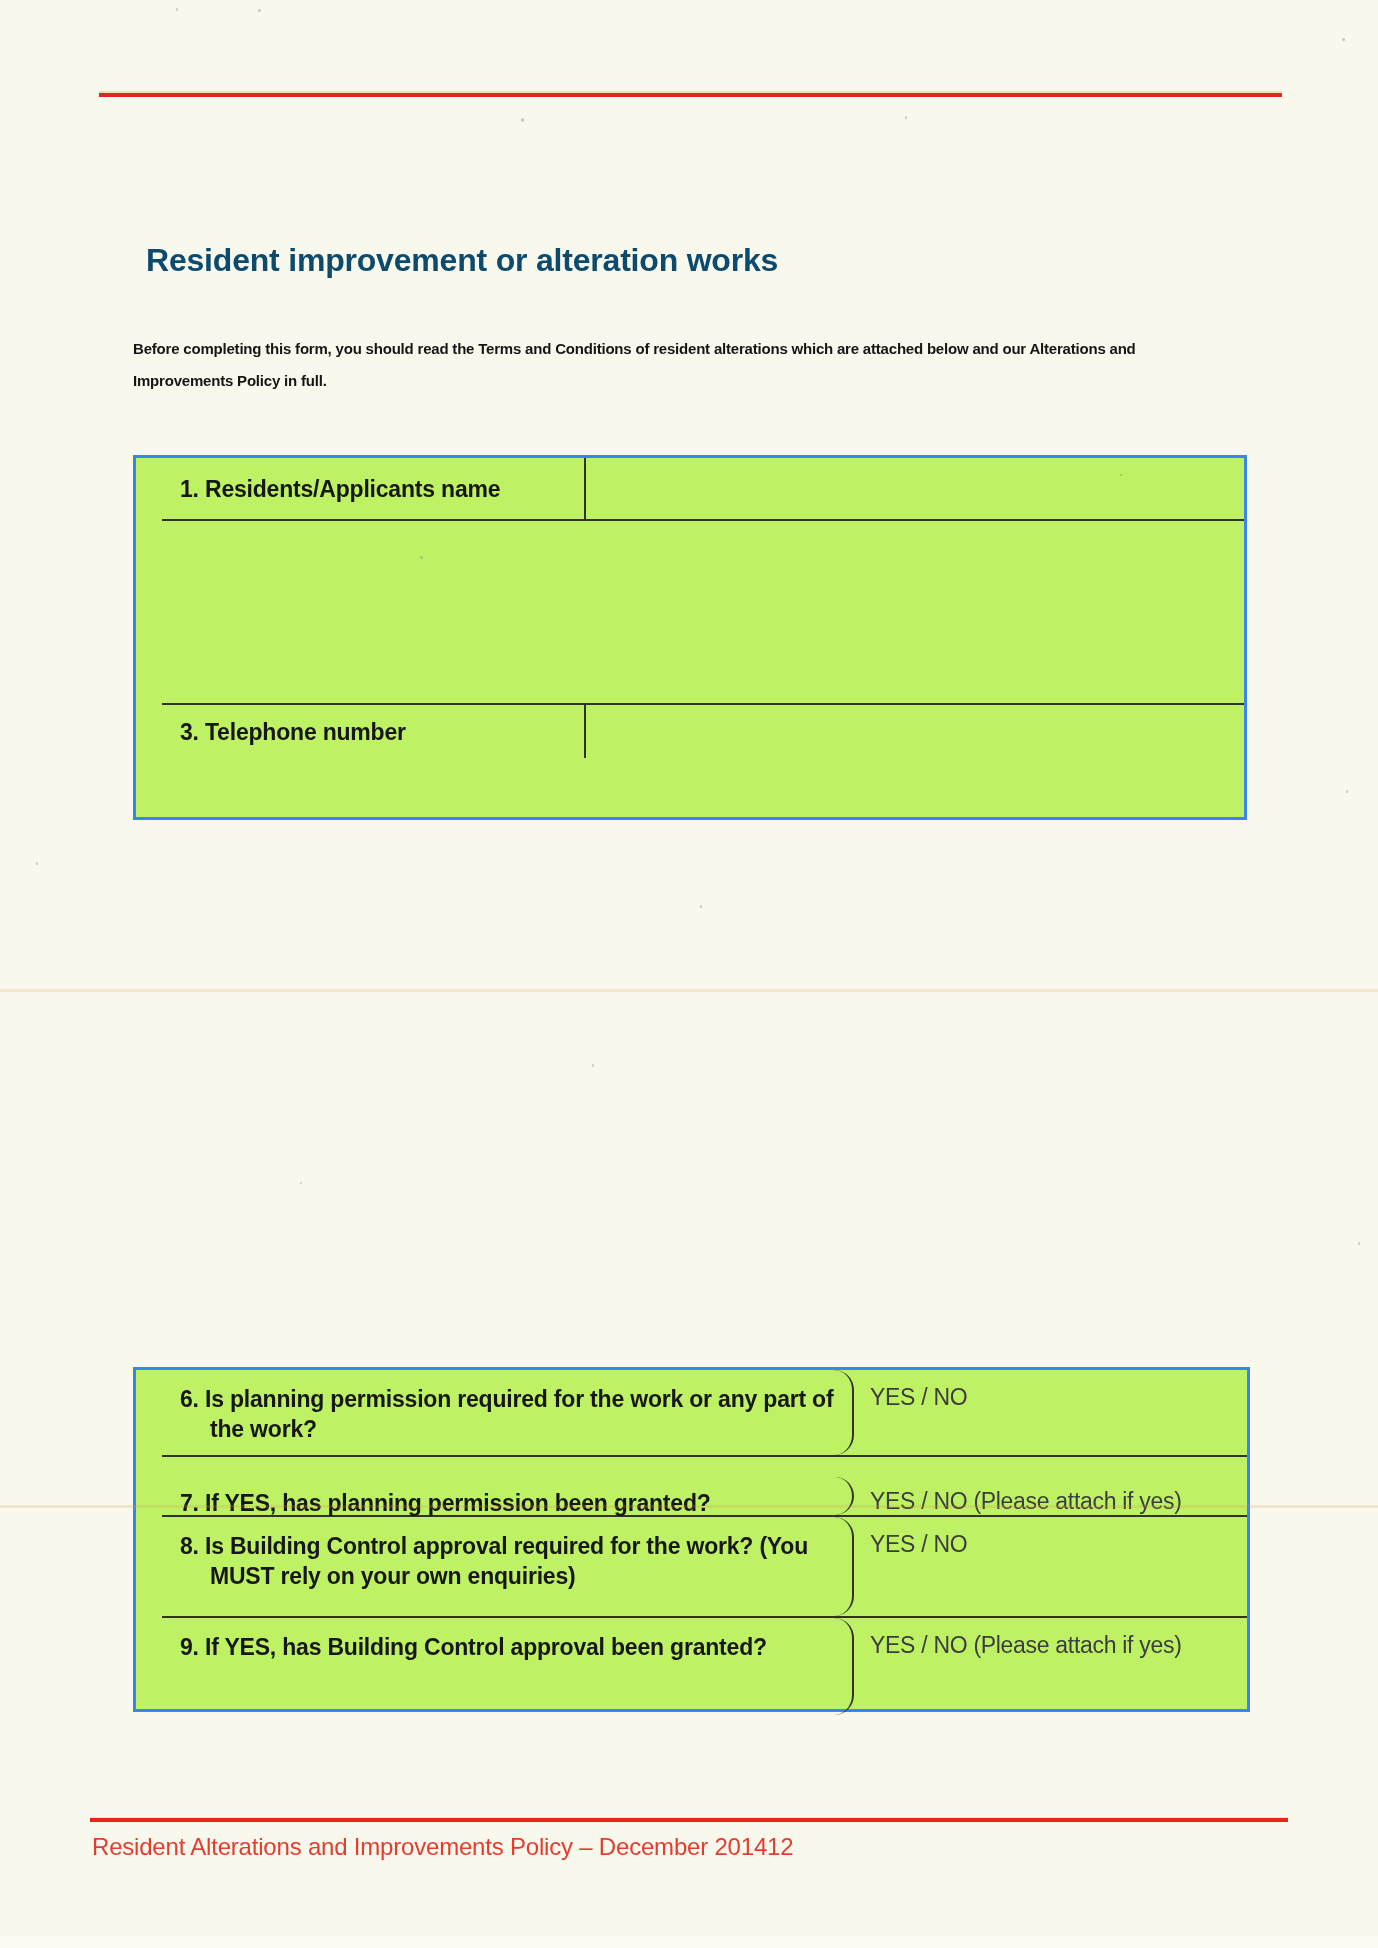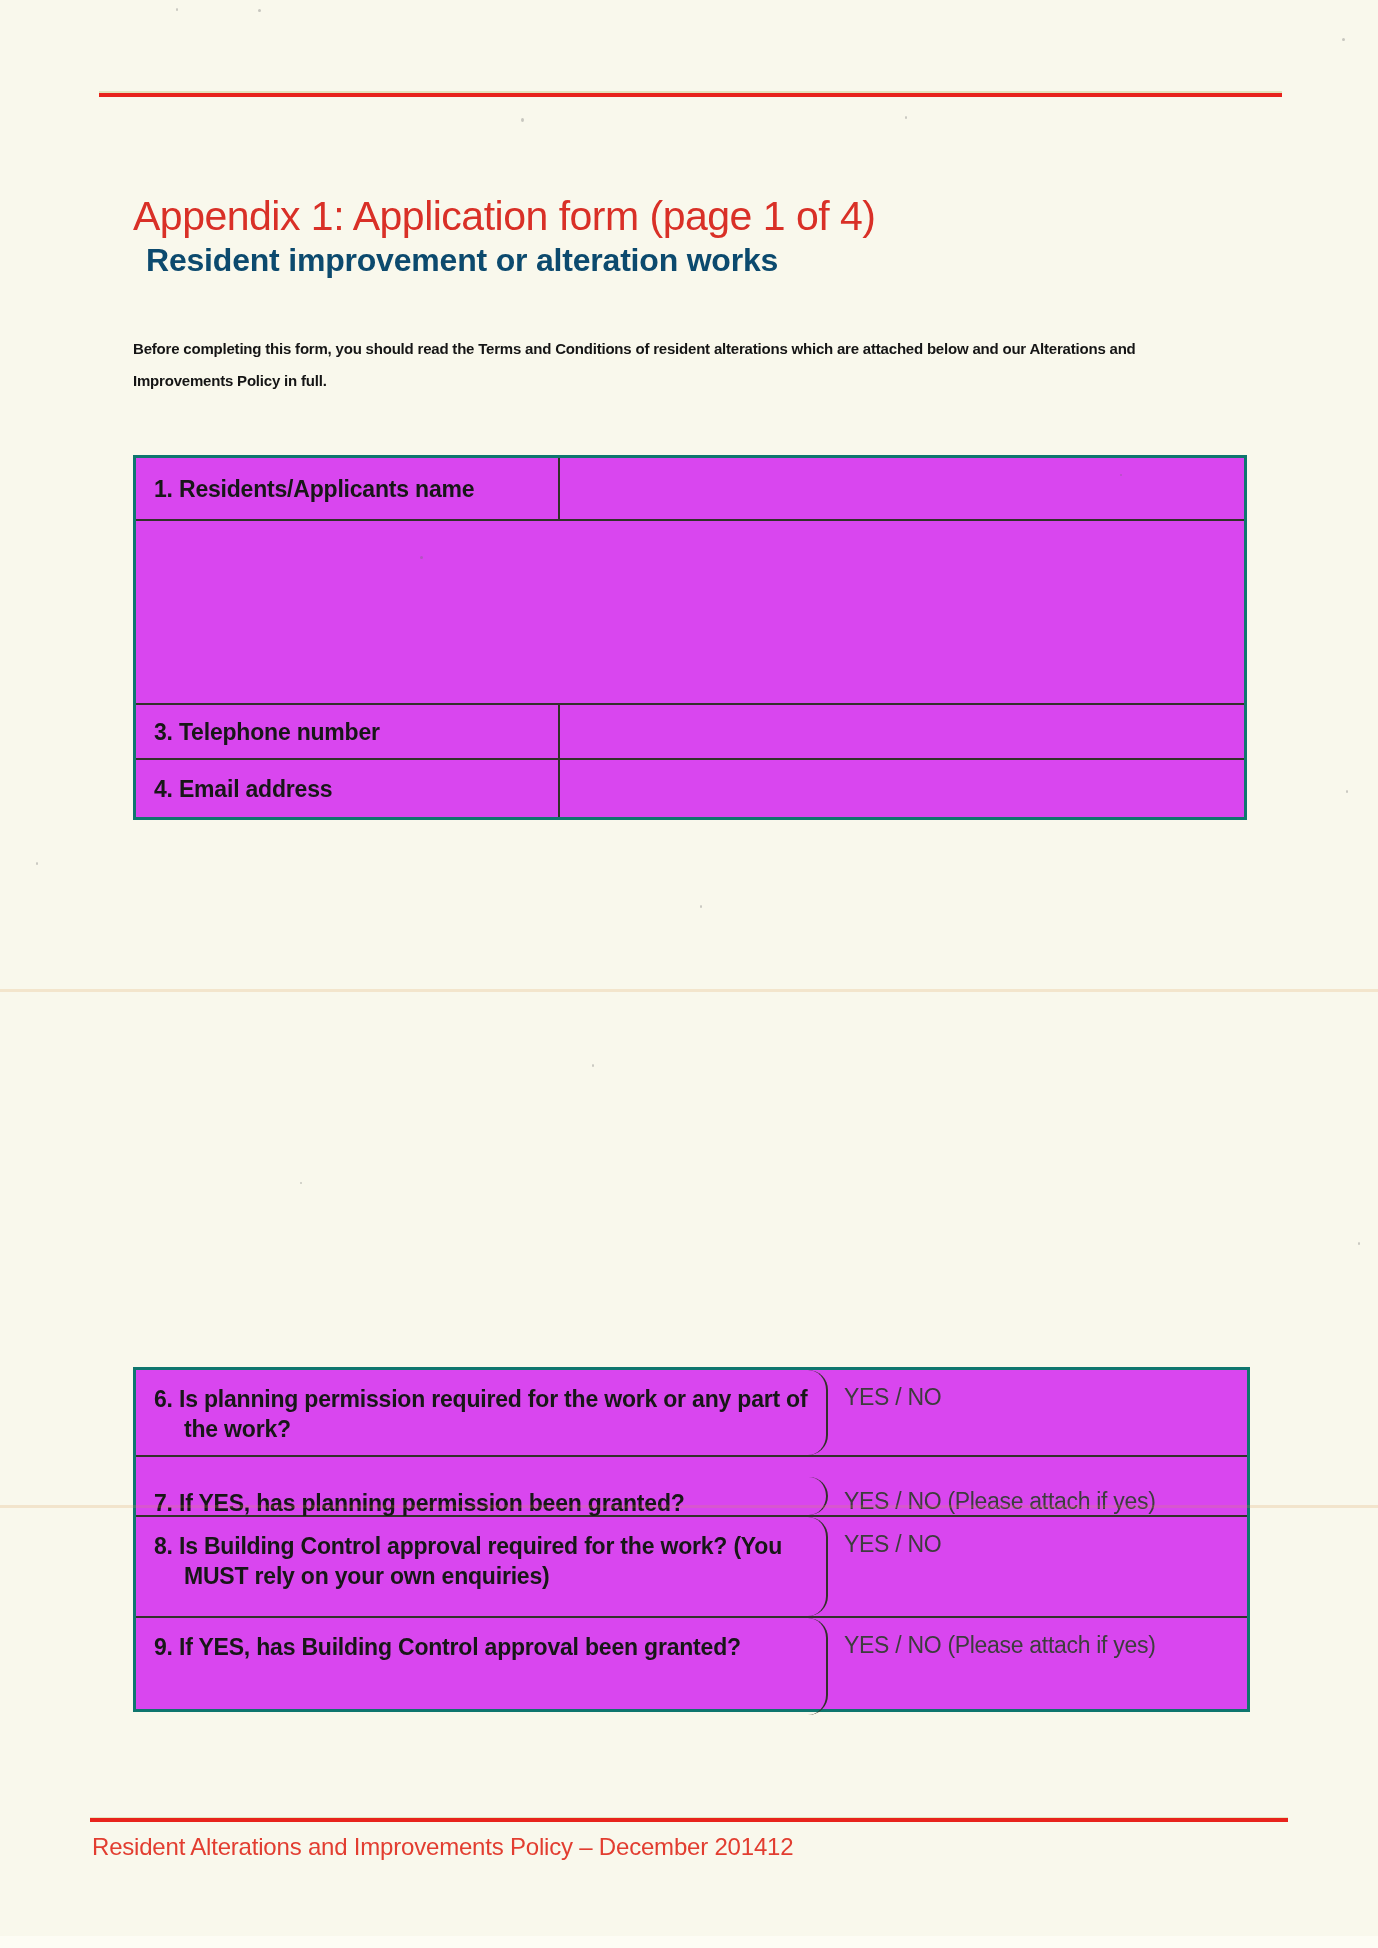--- a/index.html
+++ b/index.html
@@ -32,21 +32,21 @@
   .subtitle{
     position:absolute;left:146px;top:242px;width:1000px;
     font-size:32px;font-weight:700;color:#0c4a6e;letter-spacing:-0.2px;
   }
   .intro{
     position:absolute;left:133px;top:318px;width:1075px;
     font-size:15px;line-height:32px;font-weight:700;color:#151515;
     letter-spacing:-0.2px;
   }
   
-  .tbl{position:absolute;border:3px solid #0f766e;background:#d946ef;box-sizing:border-box;}
+  .tbl{position:absolute;border:3px solid #3b82f6;background:#bef264;box-sizing:border-box;padding-left:26px;}
   .row{display:flex;box-sizing:border-box;border-top:2px solid #32322a;}
   .row:first-child{border-top:none;}
   .cell{box-sizing:border-box;}
   .lbl{
     font-size:23px;font-weight:700;color:#171717;letter-spacing:-0.2px;
     line-height:30px;
   }
   
   .details{left:133px;top:455px;width:1114px;height:365px;}
   .details .cell.left{width:424px;border-right:2px solid #32322a;padding-left:18px;}
@@ -86,40 +86,35 @@
   .edge-bottom{position:absolute;left:0;top:1936px;width:1378px;height:12px;background:#fdfcf4;}
   .speck{position:absolute;border-radius:50%;background:rgba(110,110,110,.35);}
 </style>
 </head>
 <body>
 
 <div class="page">
 
   <div class="top-rule"></div>
 
-  <h1 class="title">Appendix 1: Application form (page 1 of 4)</h1>
 
   <div class="subtitle">Resident improvement or alteration works</div>
 
   <p class="intro">Before completing this form, you should read the Terms and Conditions of resident alterations which are attached below and our Alterations and Improvements Policy in full.</p>
 
   <div class="tbl details">
     <div class="row r-name">
       <div class="cell left lbl">1. Residents/Applicants name</div>
       <div class="cell right"></div>
     </div>
     <div class="row r-addr">
       <div class="cell right"></div>
     </div>
     <div class="row r-tel">
       <div class="cell left lbl">3. Telephone number</div>
-      <div class="cell right"></div>
-    </div>
-    <div class="row r-mail">
-      <div class="cell left lbl">4. Email address</div>
       <div class="cell right"></div>
     </div>
   </div>
 
 
   <div class="tbl questions">
     <div class="row q6">
       <div class="cell left lbl">6. Is planning permission required for the work or any part of the work?</div>
       <div class="cell right">YES / NO</div>
     </div>

